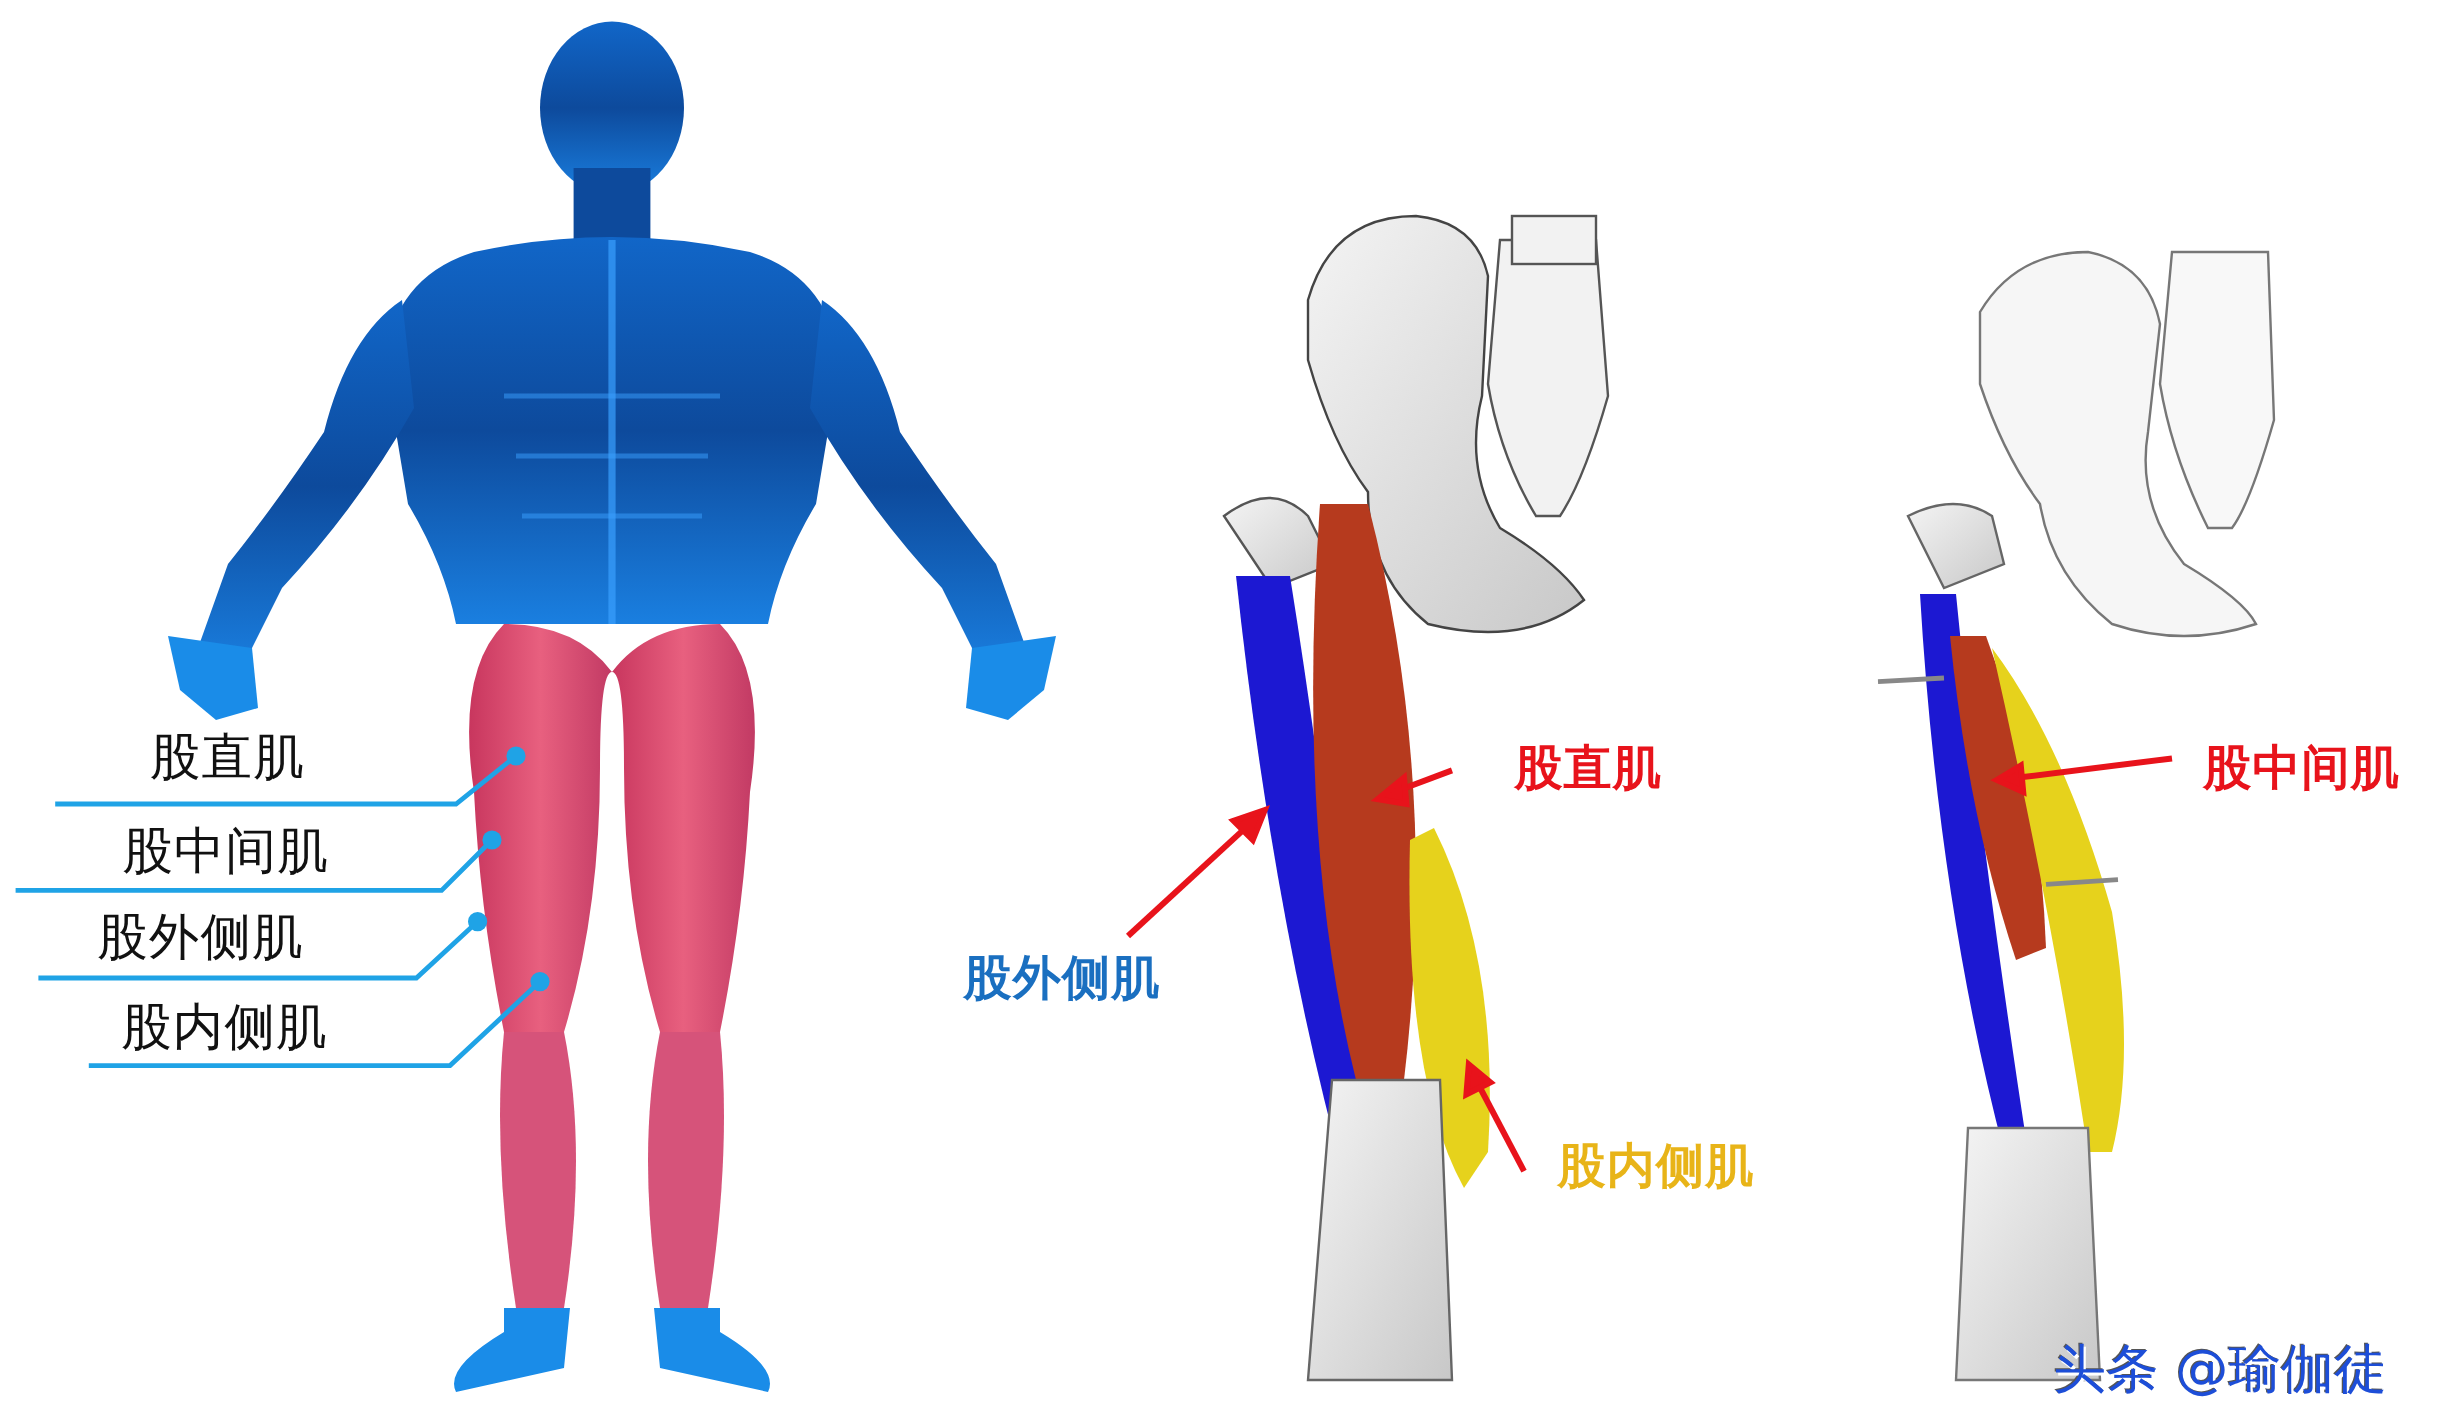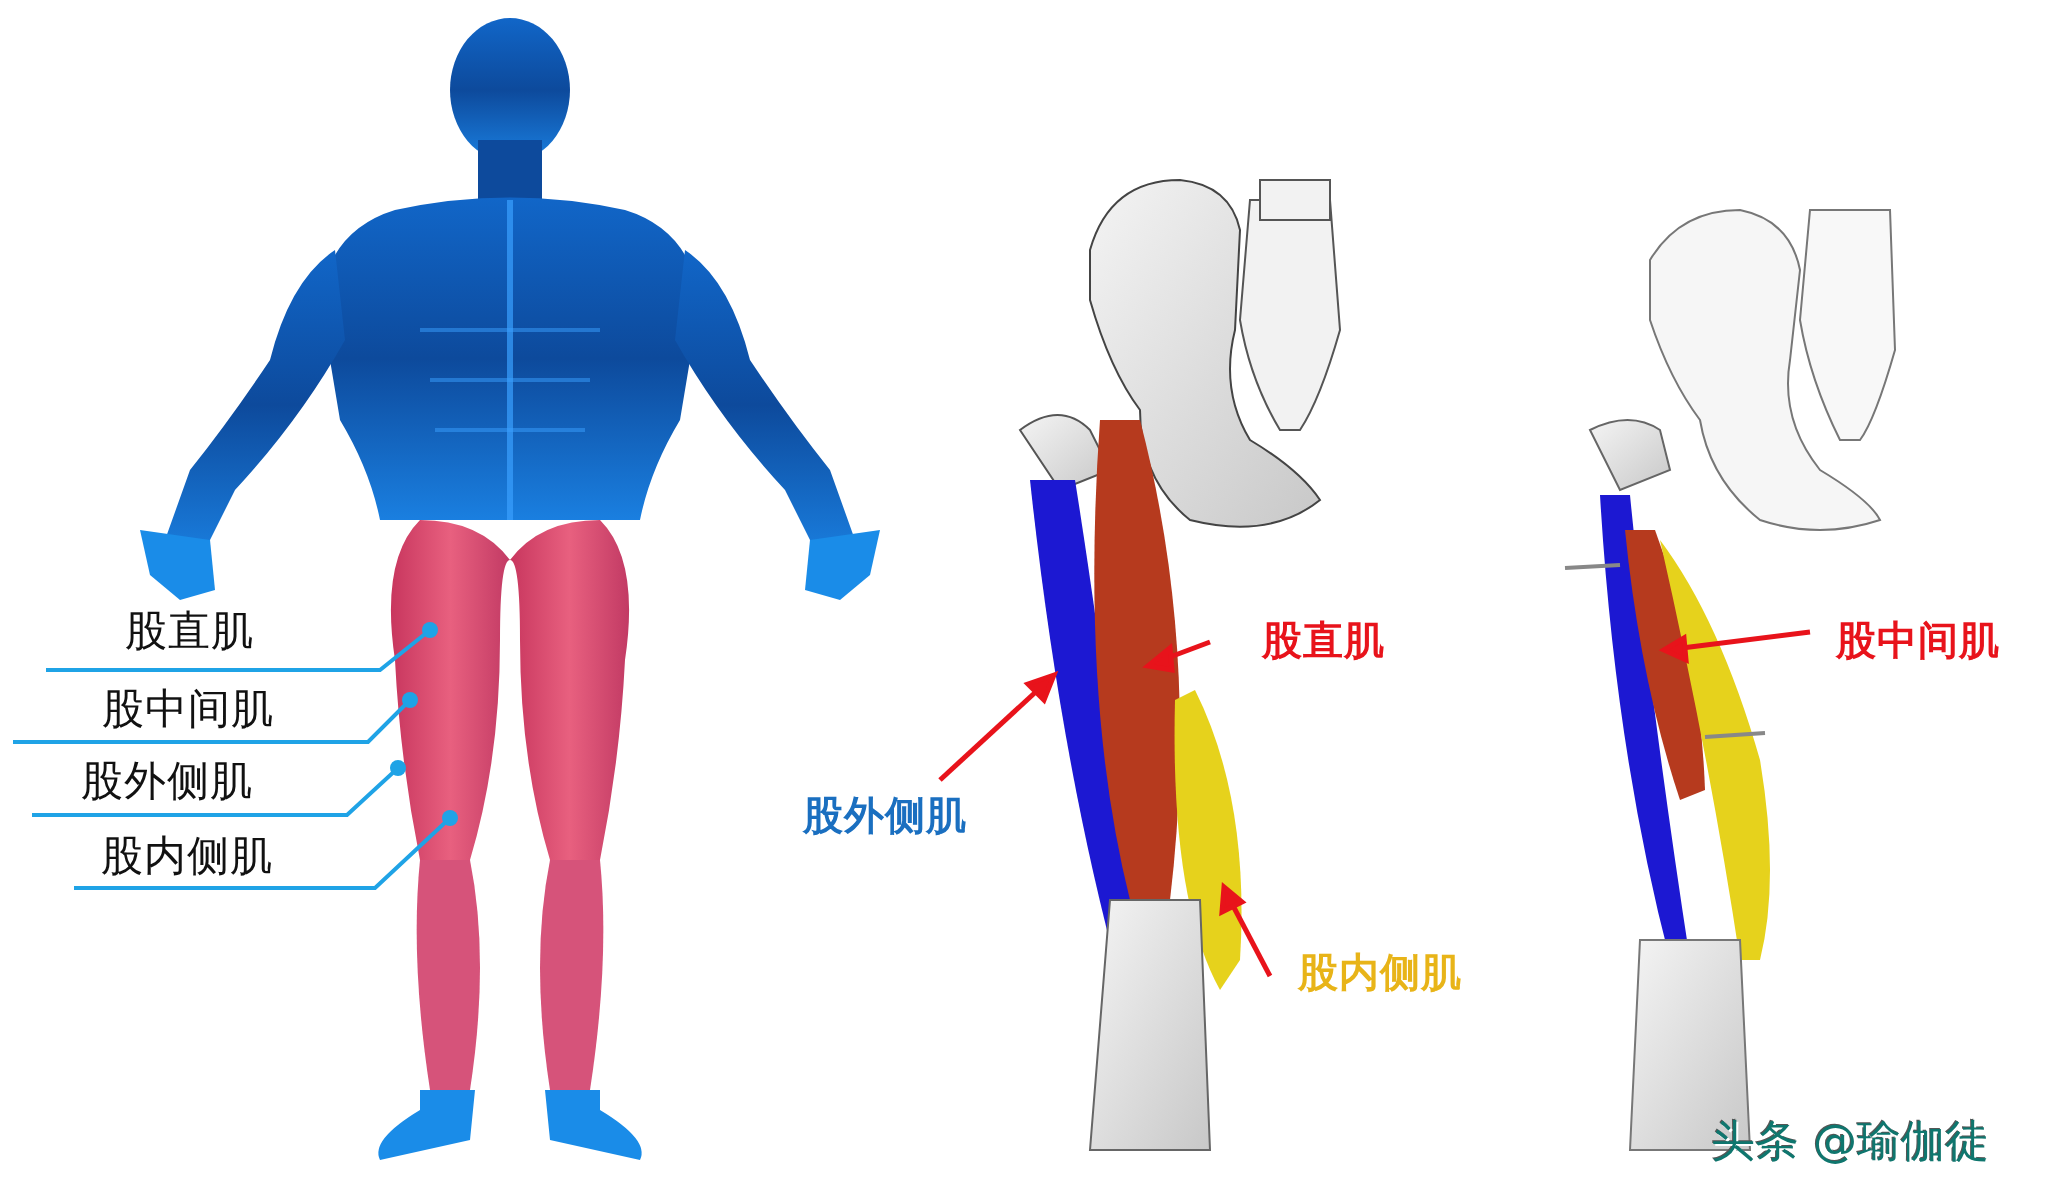--- a/index.html
+++ b/index.html
@@ -1,20 +1,20 @@
 <!DOCTYPE html>
 <html><head>
 <meta charset="utf-8">
 <style>
   html,body{margin:0;padding:0;background:#ffffff;}
   body{width:2048px;height:1188px;position:relative;overflow:hidden;font-family:"DejaVu Sans","Liberation Sans",sans-serif;}
   .lbl{position:absolute;font-size:40px;line-height:1;white-space:nowrap;font-weight:bold;letter-spacing:1px;}
   .lbl-black{color:#111111;font-weight:normal;font-size:42px;}
   svg{position:absolute;left:0;top:0;}
-  .wm{position:absolute;font-size:44px;color:#0f766e;white-space:nowrap;text-shadow:2px 2px 0 #ffffff,-1px -1px 0 #555;}
+  .wm{position:absolute;font-size:44px;color:#1d4ed8;white-space:nowrap;text-shadow:2px 2px 0 #ffffff,-1px -1px 0 #555;}
 </style>
 </head>
 <body>
 
 <svg width="2048" height="1188" viewBox="0 0 2048 1188">
   <defs>
     <linearGradient id="bodyGrad" x1="0" y1="0" x2="0" y2="1">
       <stop offset="0" stop-color="#1166c8"></stop>
       <stop offset="0.5" stop-color="#0d4a9c"></stop>
       <stop offset="1" stop-color="#1a7fe0"></stop>

